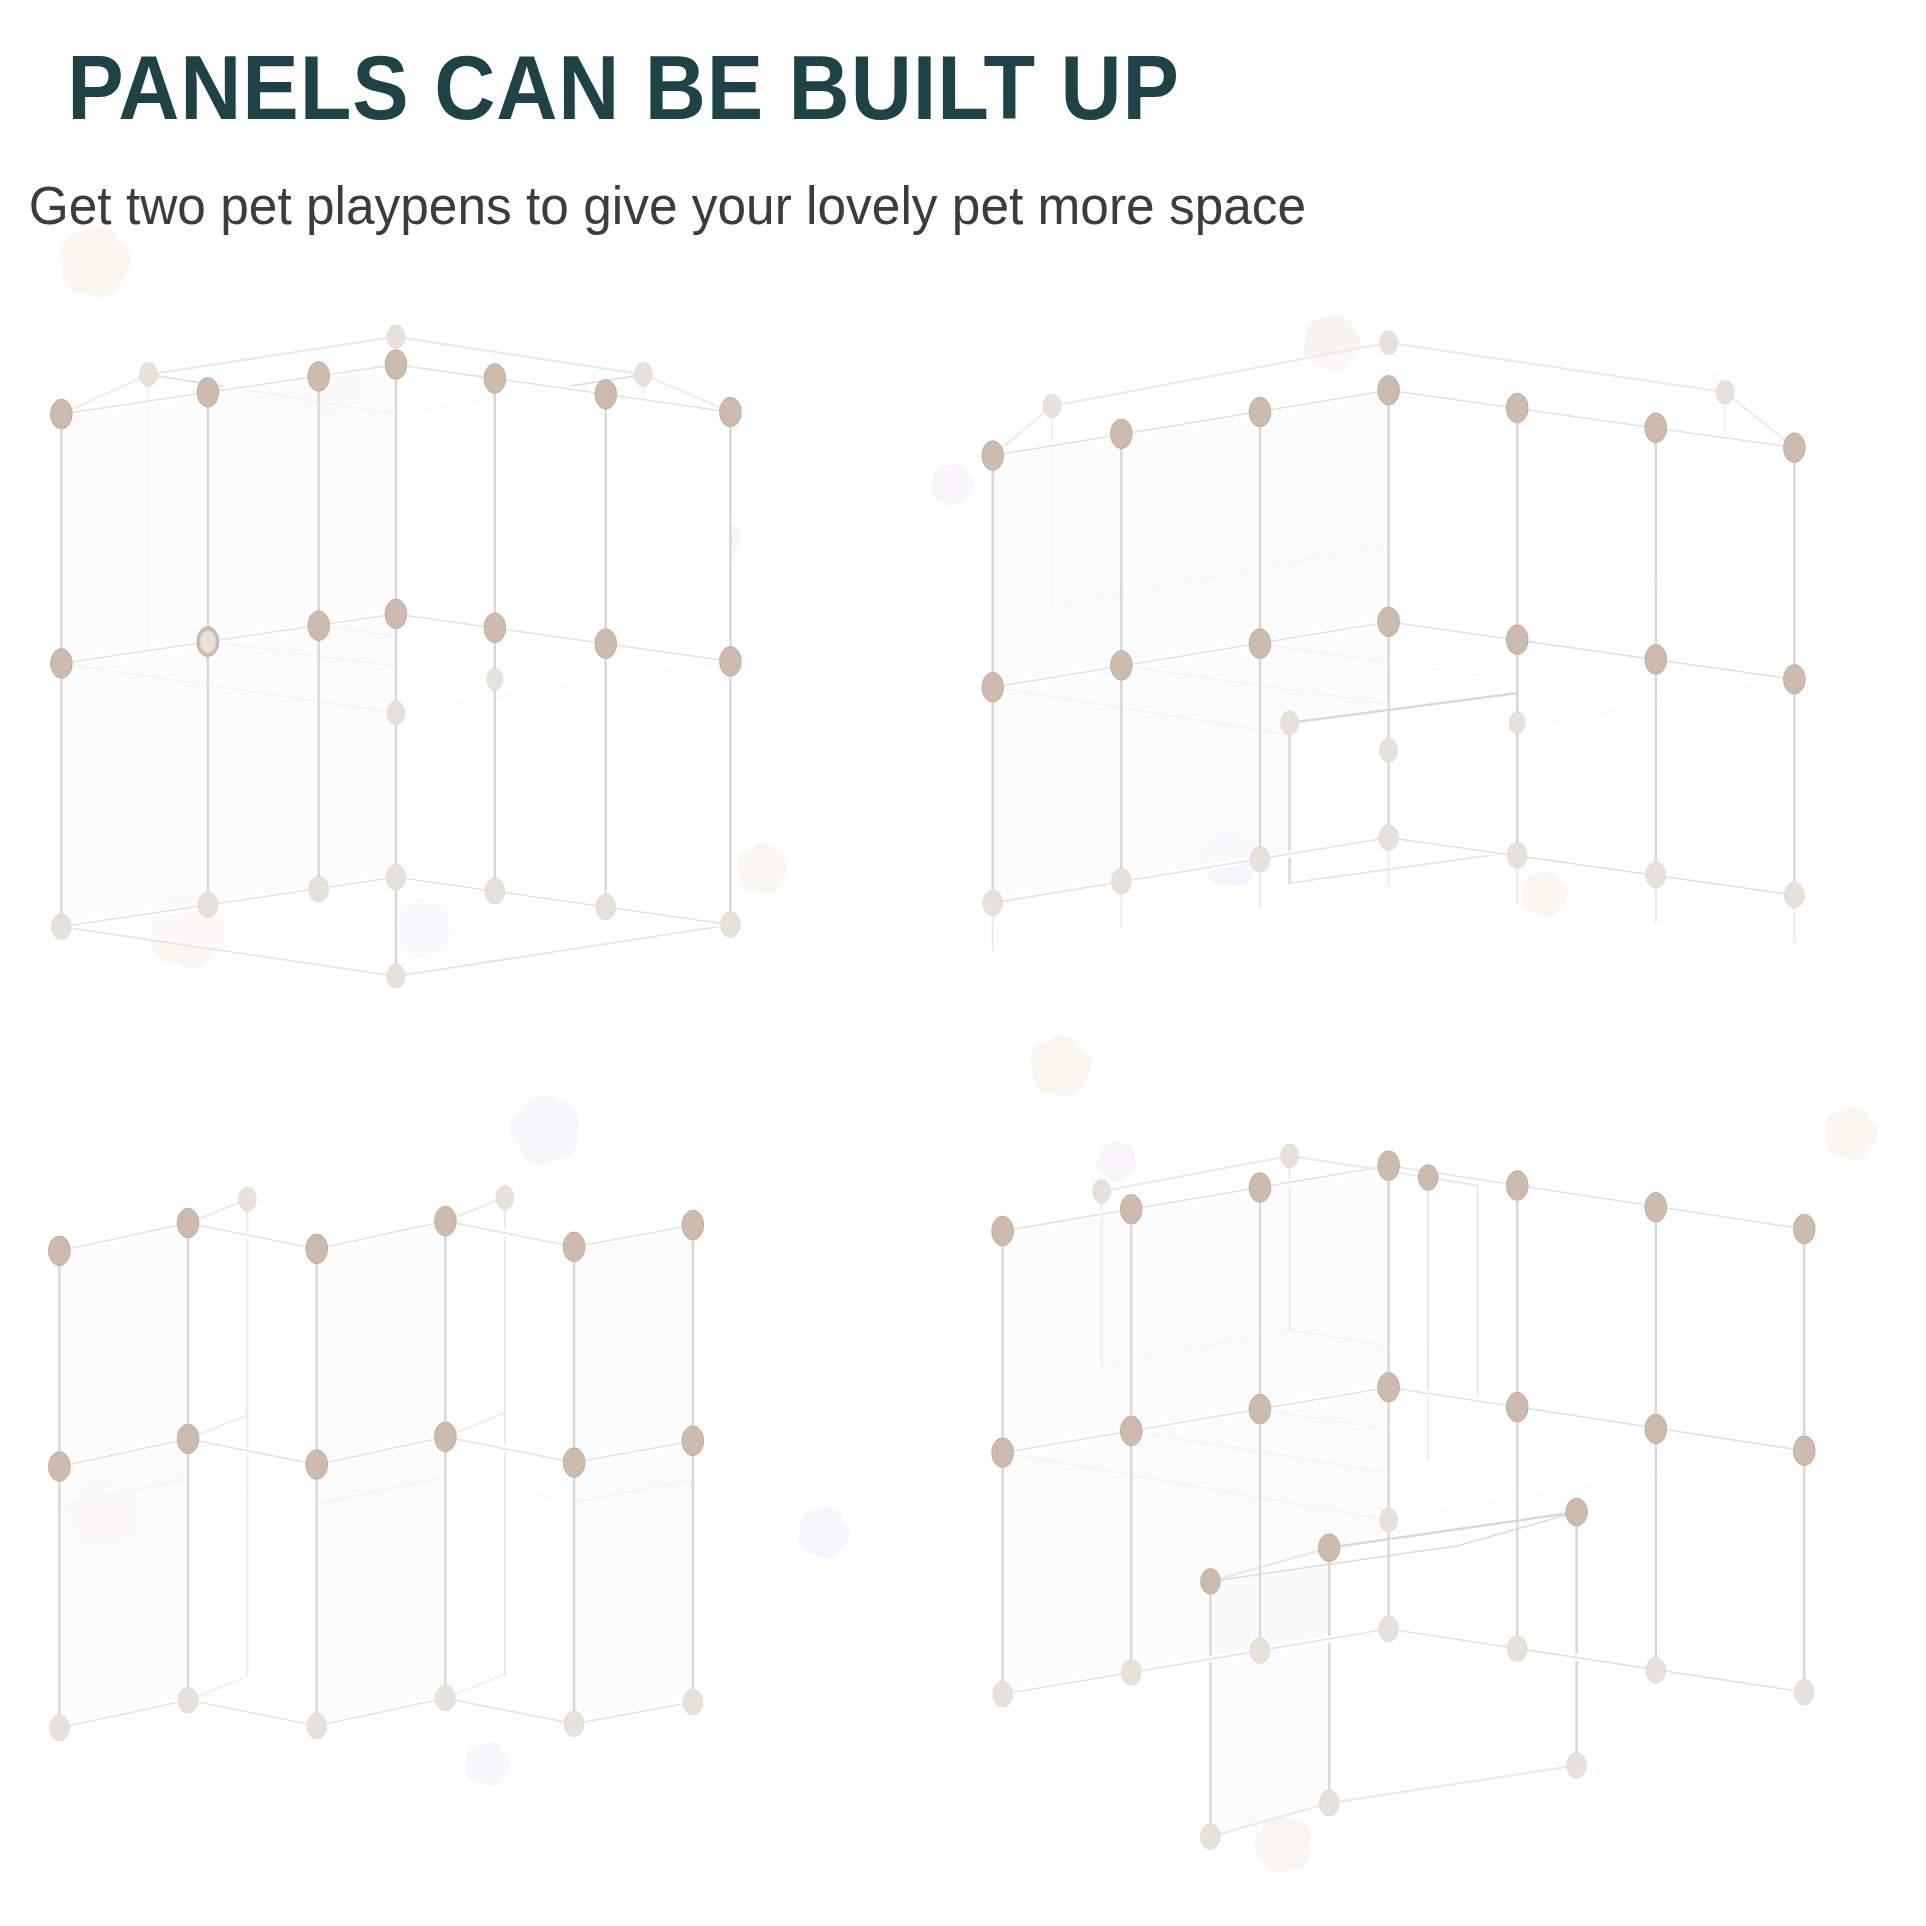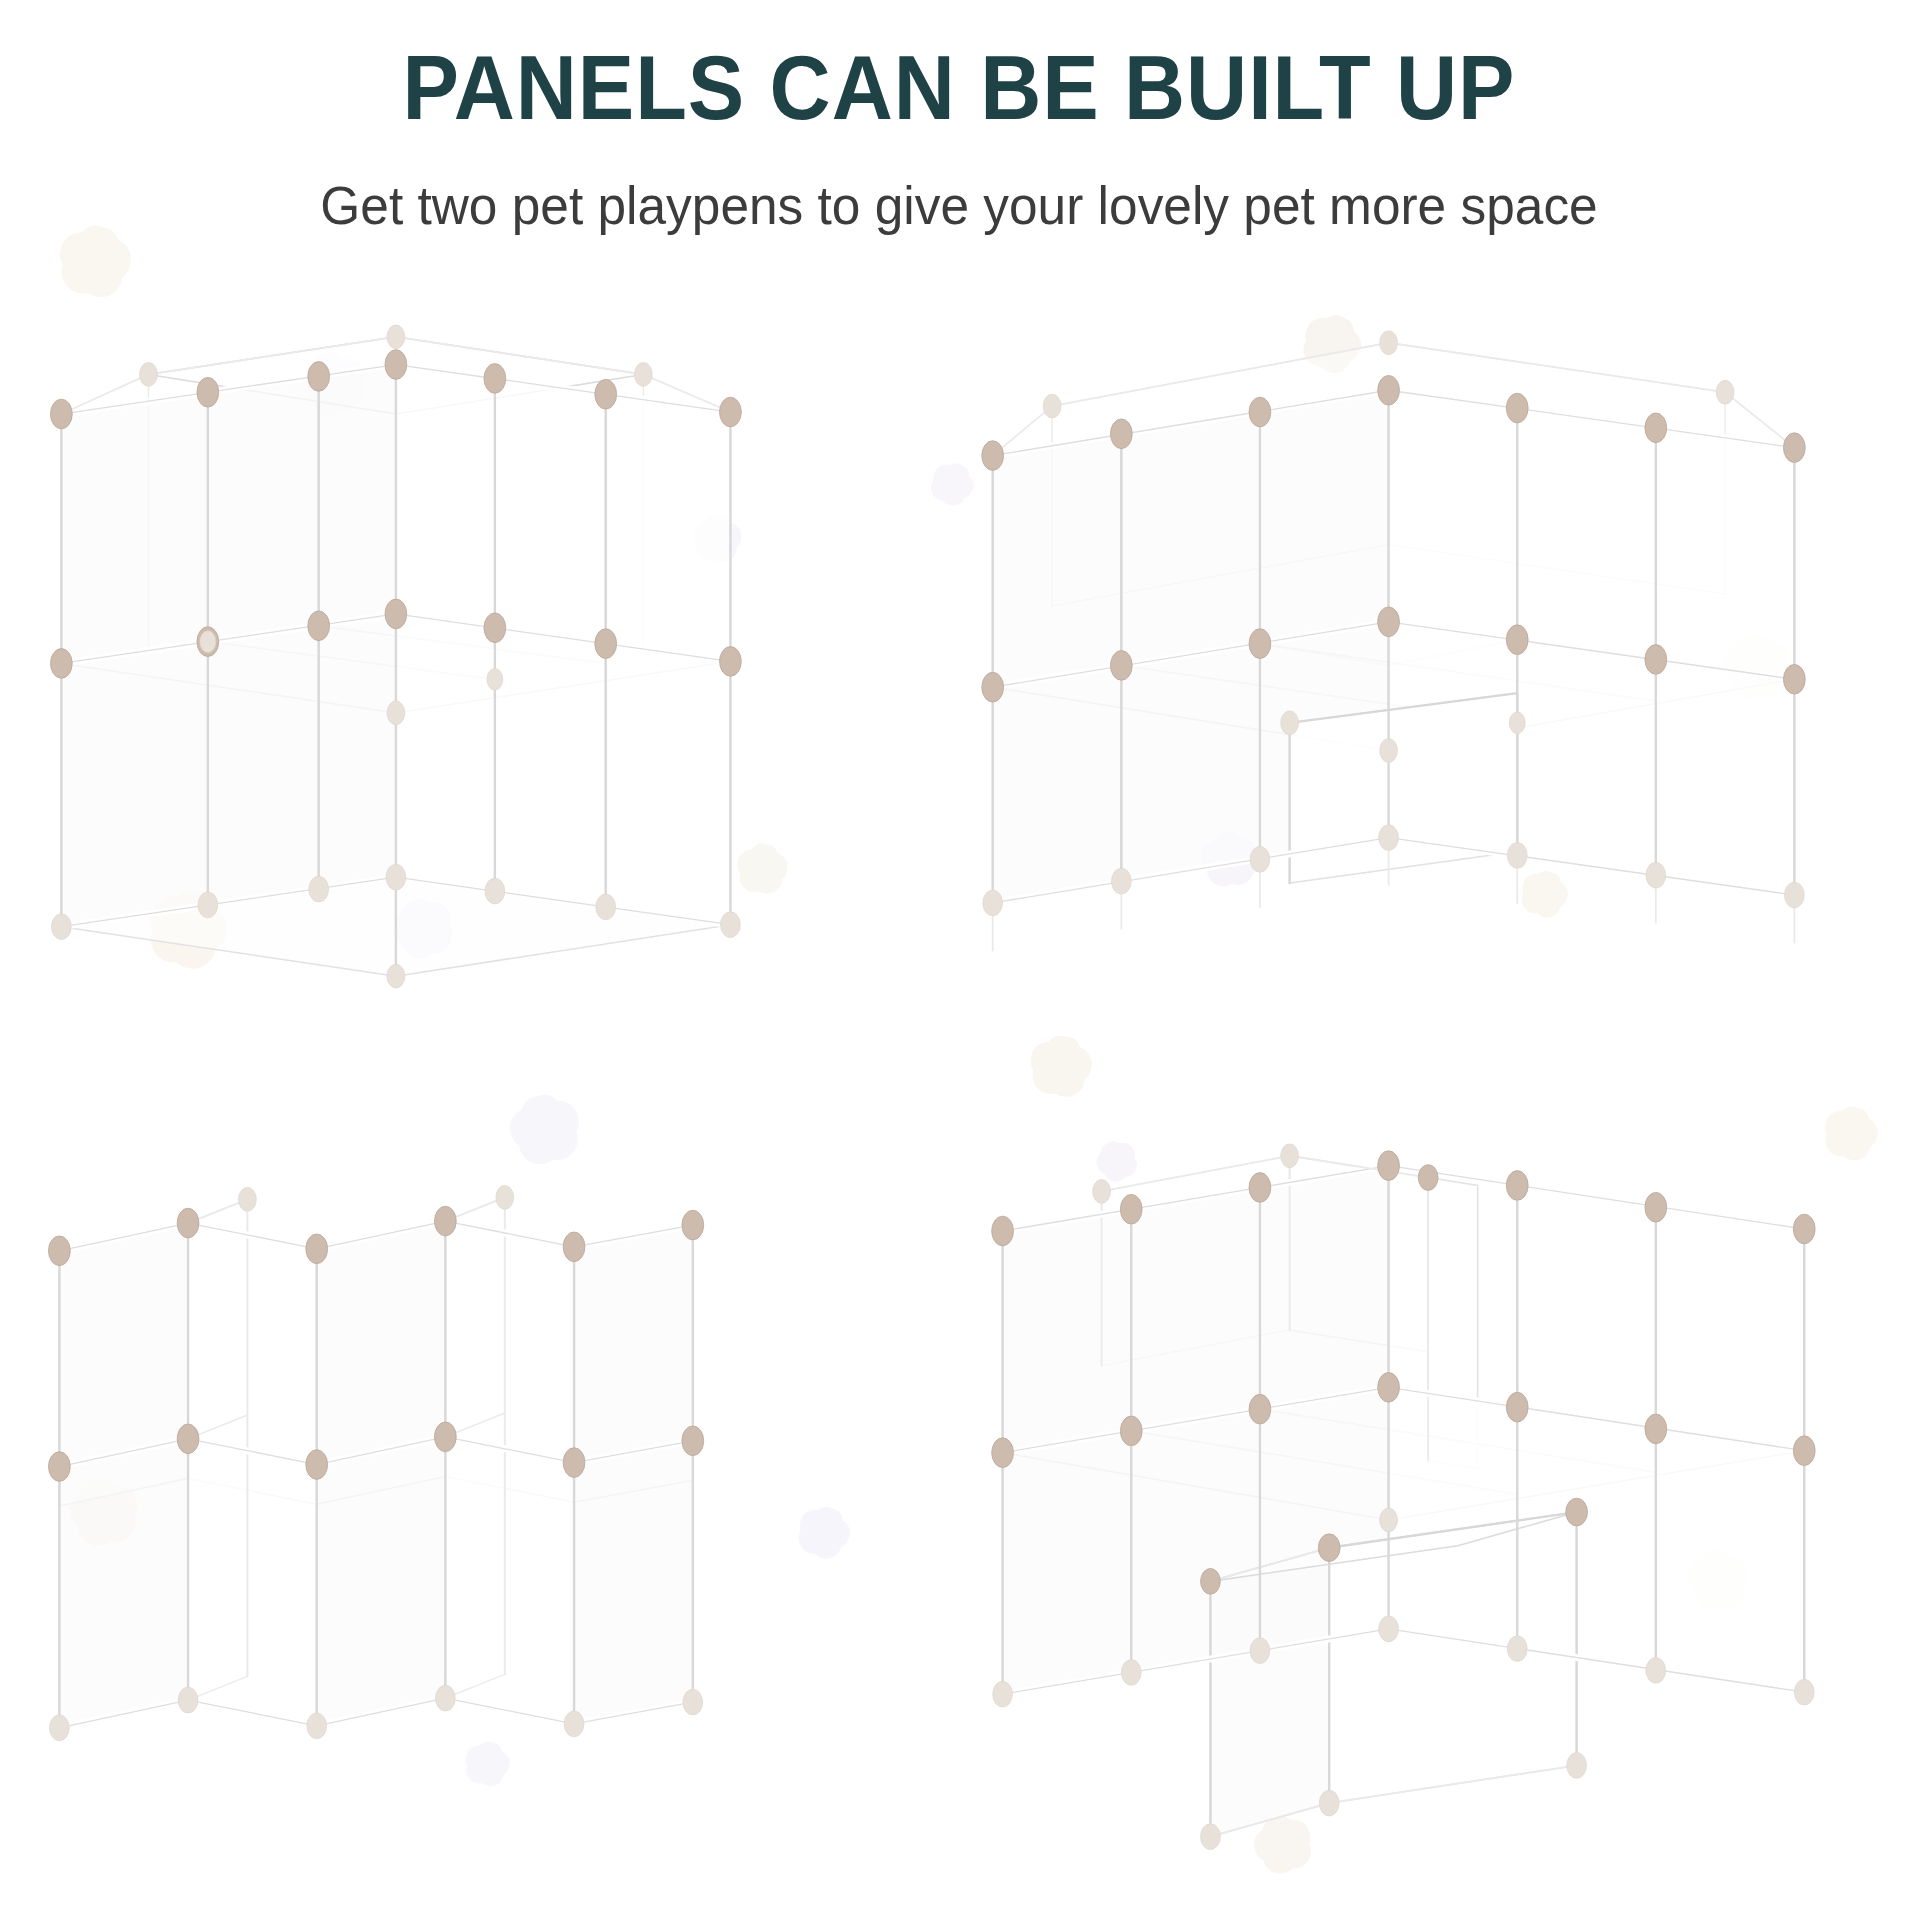--- a/index.html
+++ b/index.html
@@ -13,21 +13,21 @@
 
   
   #watermarks { position:absolute; inset:0; pointer-events:none; z-index:0; }
   .wm {
     position:absolute;
     transform-origin:center;
   }
   .wm svg { display:block; }
 
   
-  .header { position:absolute; top:0; left:0; width:1918px; z-index:5; text-align:center; }
+  .header { position:absolute; top:0; left:0; width:1918px; z-index:5; }
   .title {
     font-size:91px;
     font-weight:700;
     letter-spacing:1px;
     color:#1e4245;
     line-height:1;
     padding-top:42px;
     transform:scaleX(0.93);
     white-space:nowrap;
   }

